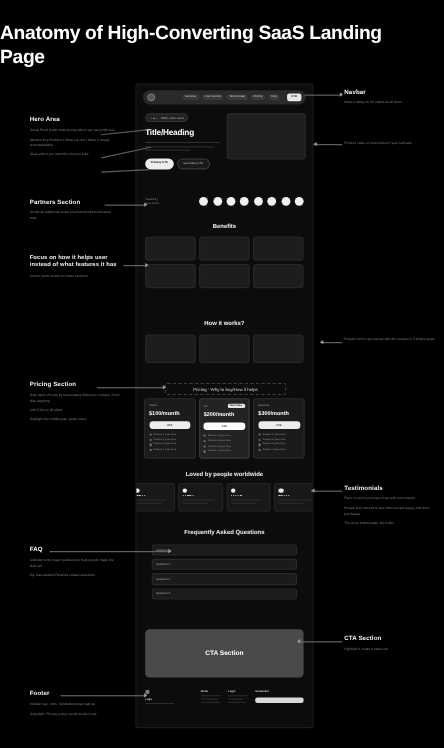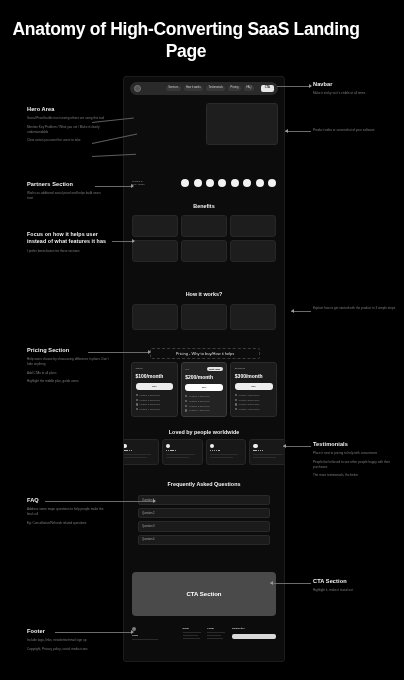--- a/index.html
+++ b/index.html
@@ -3,21 +3,21 @@
 <meta charset="utf-8">
 <style>
   * { margin:0; padding:0; box-sizing:border-box; }
   html,body { background:#000; }
   body {
     width:404px; height:680px; position:relative; overflow:hidden;
     font-family:"Liberation Sans", sans-serif;
     color:#fff; -webkit-font-smoothing:antialiased;
   }
   .page-title {
-    position:absolute; top:18px; left:0; width:372px; text-align:center;
+    position:absolute; top:18px; left:0; width:372px; 
     font-size:17.5px; font-weight:700; line-height:1.28; letter-spacing:-0.3px;
     color:#ffffff;
   }
   
   .mock {
     position:absolute; left:123px; top:76px; width:162px; height:586px;
     background:#0c0c0c; border:1px solid #1c1c1c; border-radius:3px;
     overflow:hidden;
   }
   .mock-inner { position:relative; width:100%; height:100%; }
@@ -197,20 +197,40 @@
     <div class="nav-links">
       <span class="nav-link">Services</span>
       <span class="nav-link">How it works</span>
       <span class="nav-link">Testimonials</span>
       <span class="nav-link">Pricing</span>
       <span class="nav-link">FAQ</span>
       <span class="nav-cta">CTA</span>
     </div>
   </div>
 
+  <div class="hero">
+    <div class="badge">
+      <span class="badge-dots">
+            <i></i>
+            <i></i>
+            <i></i>
+          </span>
+      <span class="badge-text">1000+ active users</span>
+    </div>
+    <div class="hero-title">Title/Heading</div>
+    <div class="lines">
+      <span style="width:100%"></span>
+          <span style="width:92%"></span>
+          <span style="width:60%"></span>
+    </div>
+    <div class="hero-btns">
+      <span class="btn-primary">Primary CTA</span>
+      <span class="btn-ghost">Secondary CTA</span>
+    </div>
+  </div>
   <div class="hero-media"></div>
 
   <div class="partners">
     <div class="partners-label">Trusted by 100+ teams</div>
     <div class="partner-dots">
       <i></i>
           <i></i>
           <i></i>
           <i></i>
           <i></i>

